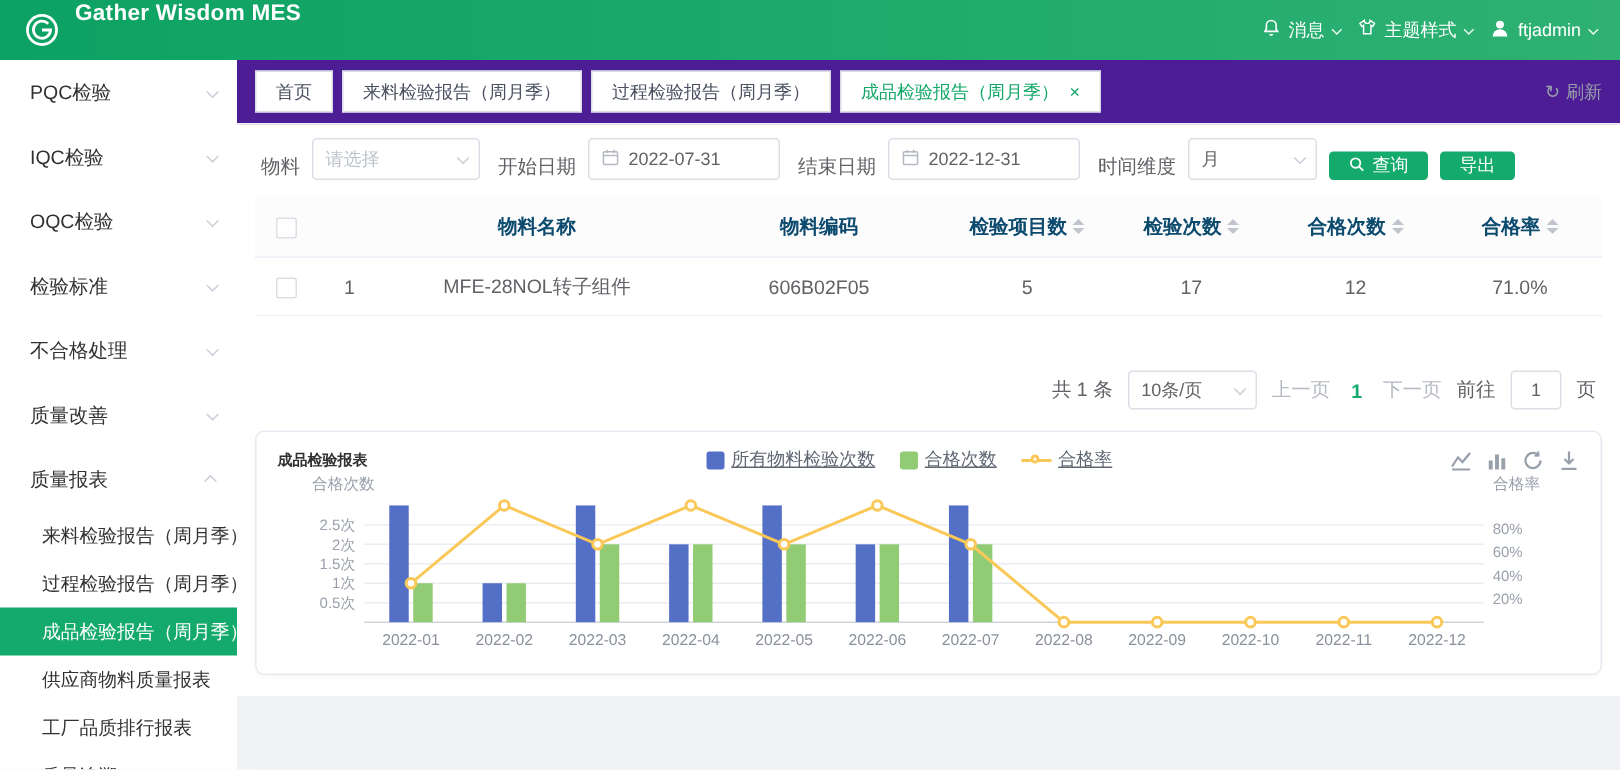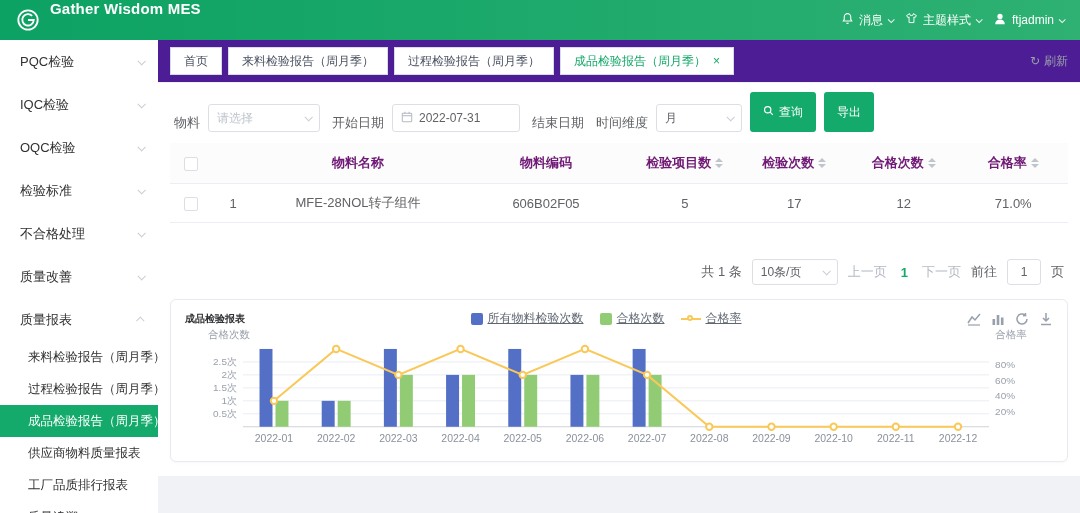--- a/index.html
+++ b/index.html
@@ -46,27 +46,27 @@
 
   .filterbar { display:flex; align-items:flex-end; gap:8px; padding:9px 12px; background:#fff;
                font-size:13px; color:#606266; }
   .fld-label { margin-left:4px; }
   .box { display:flex; align-items:center; gap:6px; height:28px; padding:0 8px;
          border:1px solid #dcdfe6; border-radius:3px; background:#fff; font-size:12px;
          color:#606266; cursor:pointer; }
   .box .ph { color:#bfc4cc; }
   .box.sel { justify-content:space-between; }
   .w-sel { width:112px; } .w-date { width:128px; } .w-dim { width:86px; }
-  .btn { display:flex; align-items:center; gap:5px; height:40px; padding:0 13px;
+  .btn { display:flex; align-items:center; gap:5px; height:19px; padding:0 13px;
          background:#14aa6b; color:#fff; border:none; border-radius:3px; font-size:12px;
          cursor:pointer; }
 
   
   table { width:calc(100% - 24px); margin:2px 12px 0; border-collapse:collapse; table-layout:fixed; }
-  th { font-size:13px; font-weight:bold; color:#701a75; text-align:center; padding:11px 4px;
+  th { font-size:13px; font-weight:bold; color:#0c4a6e; text-align:center; padding:11px 4px;
        background:#fcfcfd; border-bottom:1px solid #ebeef5; }
   td { font-size:13px; color:#606266; text-align:center; padding:10px 4px;
        border-bottom:1px solid #ebeef5; }
   .col-cb { width:42px; } .col-idx { width:42px; } .col-name { width:208px; } .col-code { width:168px; }
   .cb { display:inline-block; width:14px; height:14px; border:1px solid #dcdfe6; border-radius:2px;
         background:#fff; cursor:pointer; vertical-align:middle; }
   .th-flex { display:inline-flex; align-items:center; gap:4px; }
   .carets { display:inline-flex; flex-direction:column; }
   .carets i { width:0; height:0; border:4px solid transparent; display:block; }
   .carets .cu { border-bottom-color:#c0c4cc; border-top-width:0; margin-bottom:2px; }
@@ -224,20 +224,29 @@
           <div class="box w-date">
             <span><svg viewBox="0 0 14 14" width="12" height="12">
                   <rect x="1.5" y="2.5" width="11" height="10" rx="1" fill="none" stroke="#b5bac2" stroke-width="1.2"></rect>
                   <line x1="1.5" y1="5.5" x2="12.5" y2="5.5" stroke="#b5bac2" stroke-width="1.2"></line>
                   <line x1="4.5" y1="1" x2="4.5" y2="3.5" stroke="#b5bac2" stroke-width="1.2"></line>
                   <line x1="9.5" y1="1" x2="9.5" y2="3.5" stroke="#b5bac2" stroke-width="1.2"></line>
                 </svg></span>
             <span>2022-07-31</span>
           </div>
           <span class="fld-label">结束日期</span>
+          <div class="box w-date">
+            <span><svg viewBox="0 0 14 14" width="12" height="12">
+                  <rect x="1.5" y="2.5" width="11" height="10" rx="1" fill="none" stroke="#b5bac2" stroke-width="1.2"></rect>
+                  <line x1="1.5" y1="5.5" x2="12.5" y2="5.5" stroke="#b5bac2" stroke-width="1.2"></line>
+                  <line x1="4.5" y1="1" x2="4.5" y2="3.5" stroke="#b5bac2" stroke-width="1.2"></line>
+                  <line x1="9.5" y1="1" x2="9.5" y2="3.5" stroke="#b5bac2" stroke-width="1.2"></line>
+                </svg></span>
+            <span>2022-12-31</span>
+          </div>
           <span class="fld-label">时间维度</span>
           <div class="box sel w-dim">
             <span>月</span>
             <i class="chev"></i>
           </div>
           <button class="btn">
             <span><svg viewBox="0 0 14 14" width="11" height="11">
                   <circle cx="6" cy="6" r="4" fill="none" stroke="#fff" stroke-width="1.5"></circle>
                   <line x1="9" y1="9" x2="12.5" y2="12.5" stroke="#fff" stroke-width="1.5"></line>
                 </svg></span>

